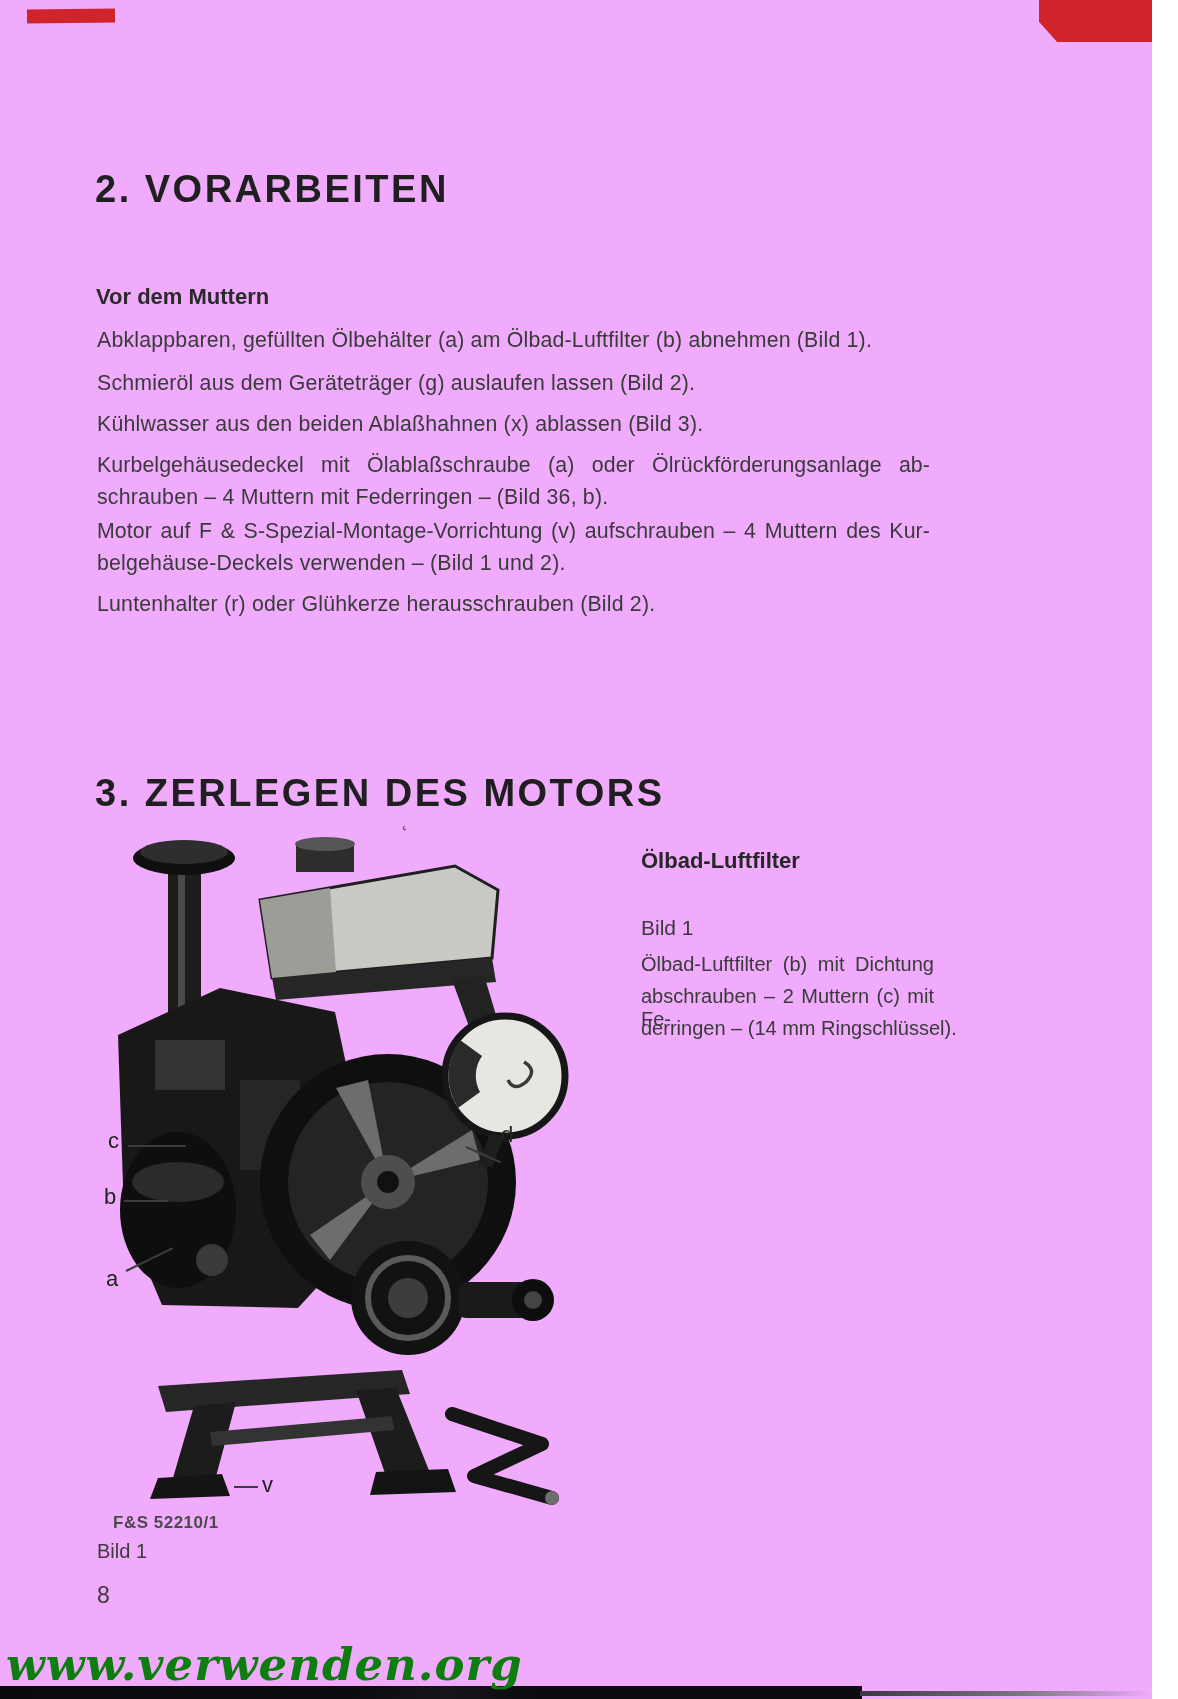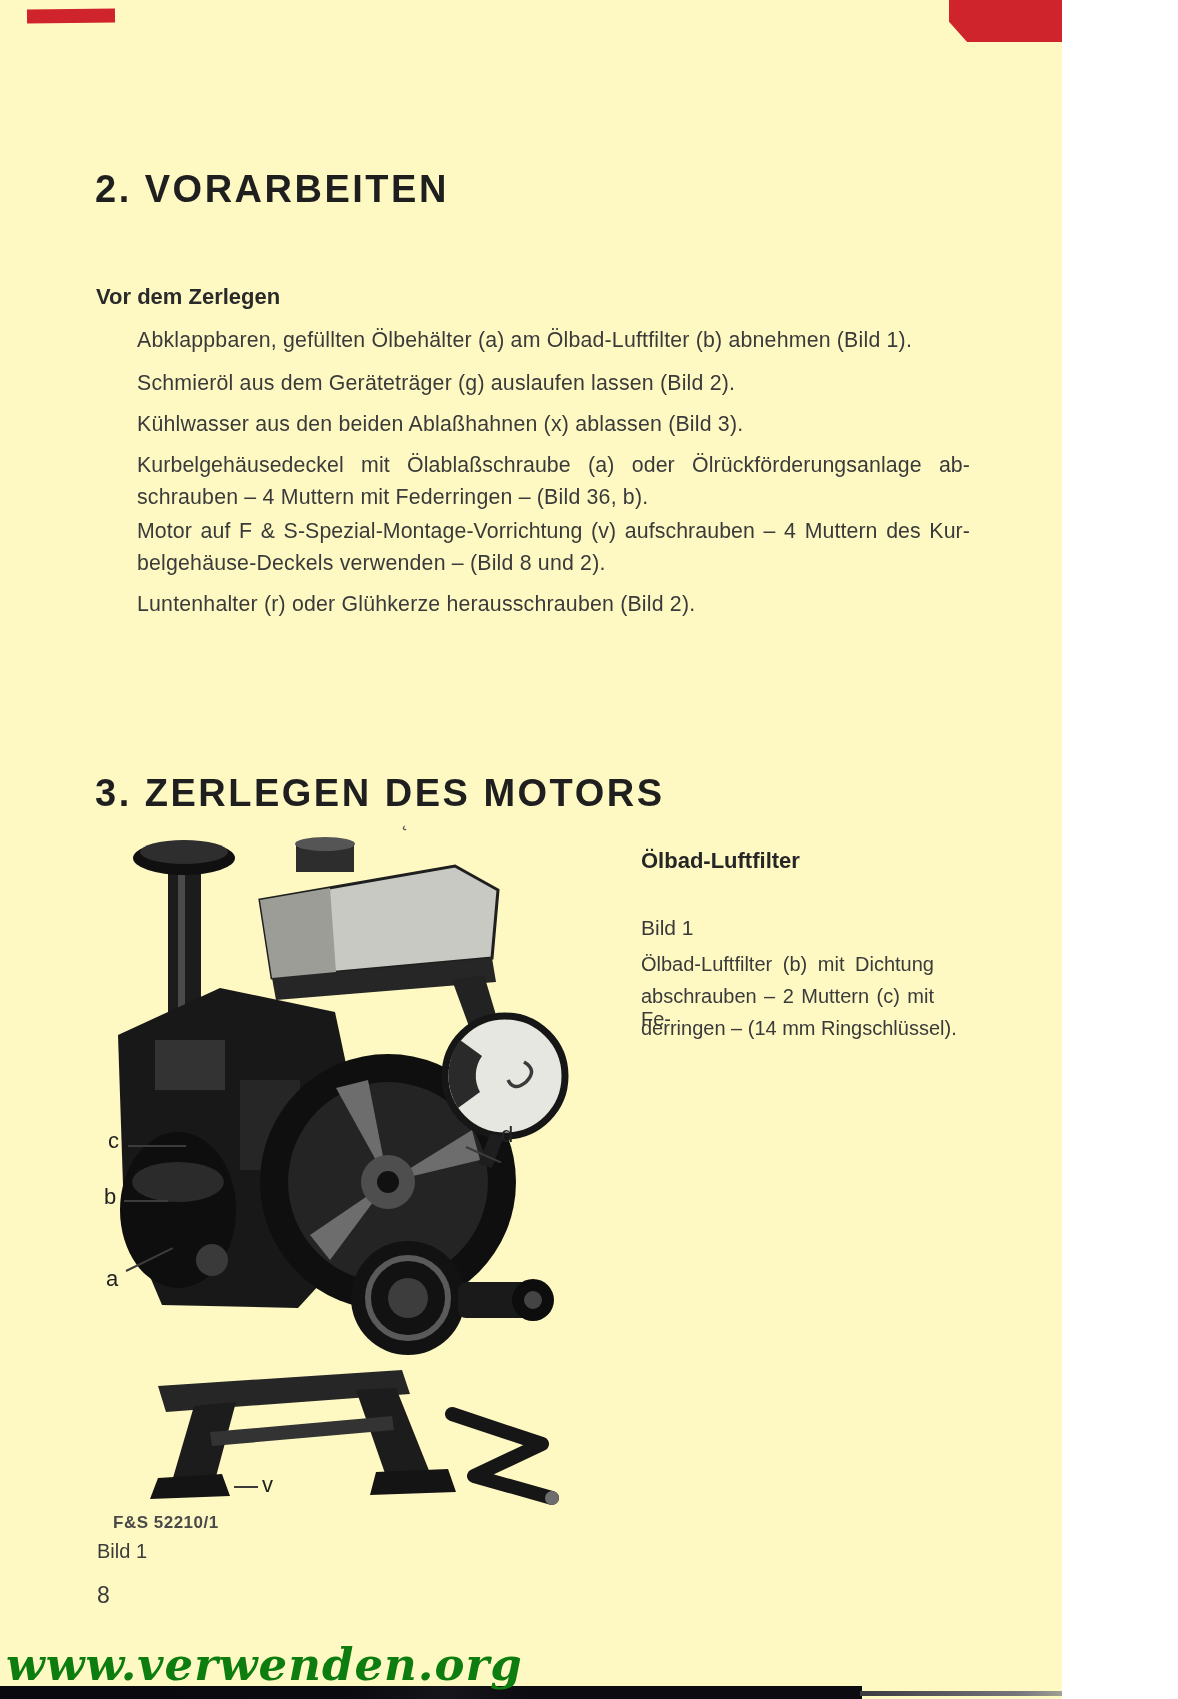--- a/index.html
+++ b/index.html
@@ -1,35 +1,35 @@
 <!DOCTYPE html>
 <html><head>
 <meta charset="utf-8">
 <style>
   * { margin:0; padding:0; box-sizing:border-box; }
   html,body { width:1178px; }
   body { font-family:"Liberation Sans", sans-serif; }
   .page {
-    position:relative; width:1062px; height:1699px;
-    background:#fef9c3; overflow:hidden; color:#383838;
+    position:relative; width:1152px; height:1699px;
+    background:#f0abfc; overflow:hidden; color:#383838;
   }
   
   .mark-tl { position:absolute; left:27px; top:9px; width:88px; height:14px; transform:rotate(-0.6deg); }
   .mark-tr { position:absolute; right:0; top:0; width:113px; height:42px;
              clip-path:polygon(0 0,100% 0,100% 100%,16% 100%,0 52%); }
   
   .h-main { position:absolute; left:95px; font-weight:700; font-size:38px;
             letter-spacing:2.5px; color:#1f1f1f; white-space:nowrap; }
   .h2 { top:168px; }
   .h3 { top:772px; }
   .artifact { position:absolute; left:402px; top:808px; font-size:20px; color:#555; }
   .sub { position:absolute; left:96px; top:284px; font-weight:700; font-size:22px; color:#2a2a2a; }
   
   .pline { position:absolute; left:97px; width:833px; font-size:21.3px; color:#3a3a3a;
-           white-space:nowrap; letter-spacing:0.2px;margin-left:40px; }
+           white-space:nowrap; letter-spacing:0.2px; }
   .pline.just { white-space:normal; text-align:justify; text-align-last:justify; letter-spacing:0.1px; }
   
   .side-title { position:absolute; left:641px; top:848px; font-weight:700; font-size:22px; color:#262626; }
   .side-ref   { position:absolute; left:641px; top:916px; font-size:21px; color:#3a3a3a; }
   .sline { position:absolute; left:641px; width:293px; font-size:20px; color:#3a3a3a; white-space:nowrap; }
   .sline.just { white-space:normal; text-align:justify; text-align-last:justify; }
   
   .photo { position:absolute; left:100px; top:830px; width:470px; height:675px; }
   .fig-label { position:absolute; font-size:22px; color:#222; line-height:1; }
   .leader { position:absolute; height:2px; background:#3c3c3c; transform-origin:left center; }
@@ -47,29 +47,29 @@
 </style>
 </head>
 <body>
 
 <div class="page">
 
   <div class="mark-tl" style="background:#d0242c"></div>
   <div class="mark-tr" style="background:#d0242c"></div>
 
   <div class="h-main h2">2. VORARBEITEN</div>
-  <div class="sub">Vor dem Zerlegen</div>
+  <div class="sub">Vor dem Muttern</div>
 
   <div class="pline" style="top:328px">Abklappbaren, gefüllten Ölbehälter (a) am Ölbad-Luftfilter (b) abnehmen (Bild 1).</div>
   <div class="pline" style="top:371px">Schmieröl aus dem Geräteträger (g) auslaufen lassen (Bild 2).</div>
   <div class="pline" style="top:412px">Kühlwasser aus den beiden Ablaßhahnen (x) ablassen (Bild 3).</div>
   <div class="pline just" style="top:453px">Kurbelgehäusedeckel mit Ölablaßschraube (a) oder Ölrückförderungsanlage ab-</div>
   <div class="pline" style="top:485px">schrauben – 4 Muttern mit Federringen – (Bild 36, b).</div>
   <div class="pline just" style="top:519px">Motor auf F &amp; S-Spezial-Montage-Vorrichtung (v) aufschrauben – 4 Muttern des Kur-</div>
-  <div class="pline" style="top:551px">belgehäuse-Deckels verwenden – (Bild 8 und 2).</div>
+  <div class="pline" style="top:551px">belgehäuse-Deckels verwenden – (Bild 1 und 2).</div>
   <div class="pline" style="top:592px">Luntenhalter (r) oder Glühkerze herausschrauben (Bild 2).</div>
 
   <div class="h-main h3">3. ZERLEGEN DES MOTORS</div>
   <div class="artifact">˛</div>
 
   <div class="side-title">Ölbad-Luftfilter</div>
   <div class="side-ref">Bild 1</div>
   <div class="sline just" style="top:953px">Ölbad-Luftfilter (b) mit Dichtung</div>
   <div class="sline just" style="top:985px">abschrauben – 2 Muttern (c) mit Fe-</div>
   <div class="sline" style="top:1017px">derringen – (14 mm Ringschlüssel).</div>

